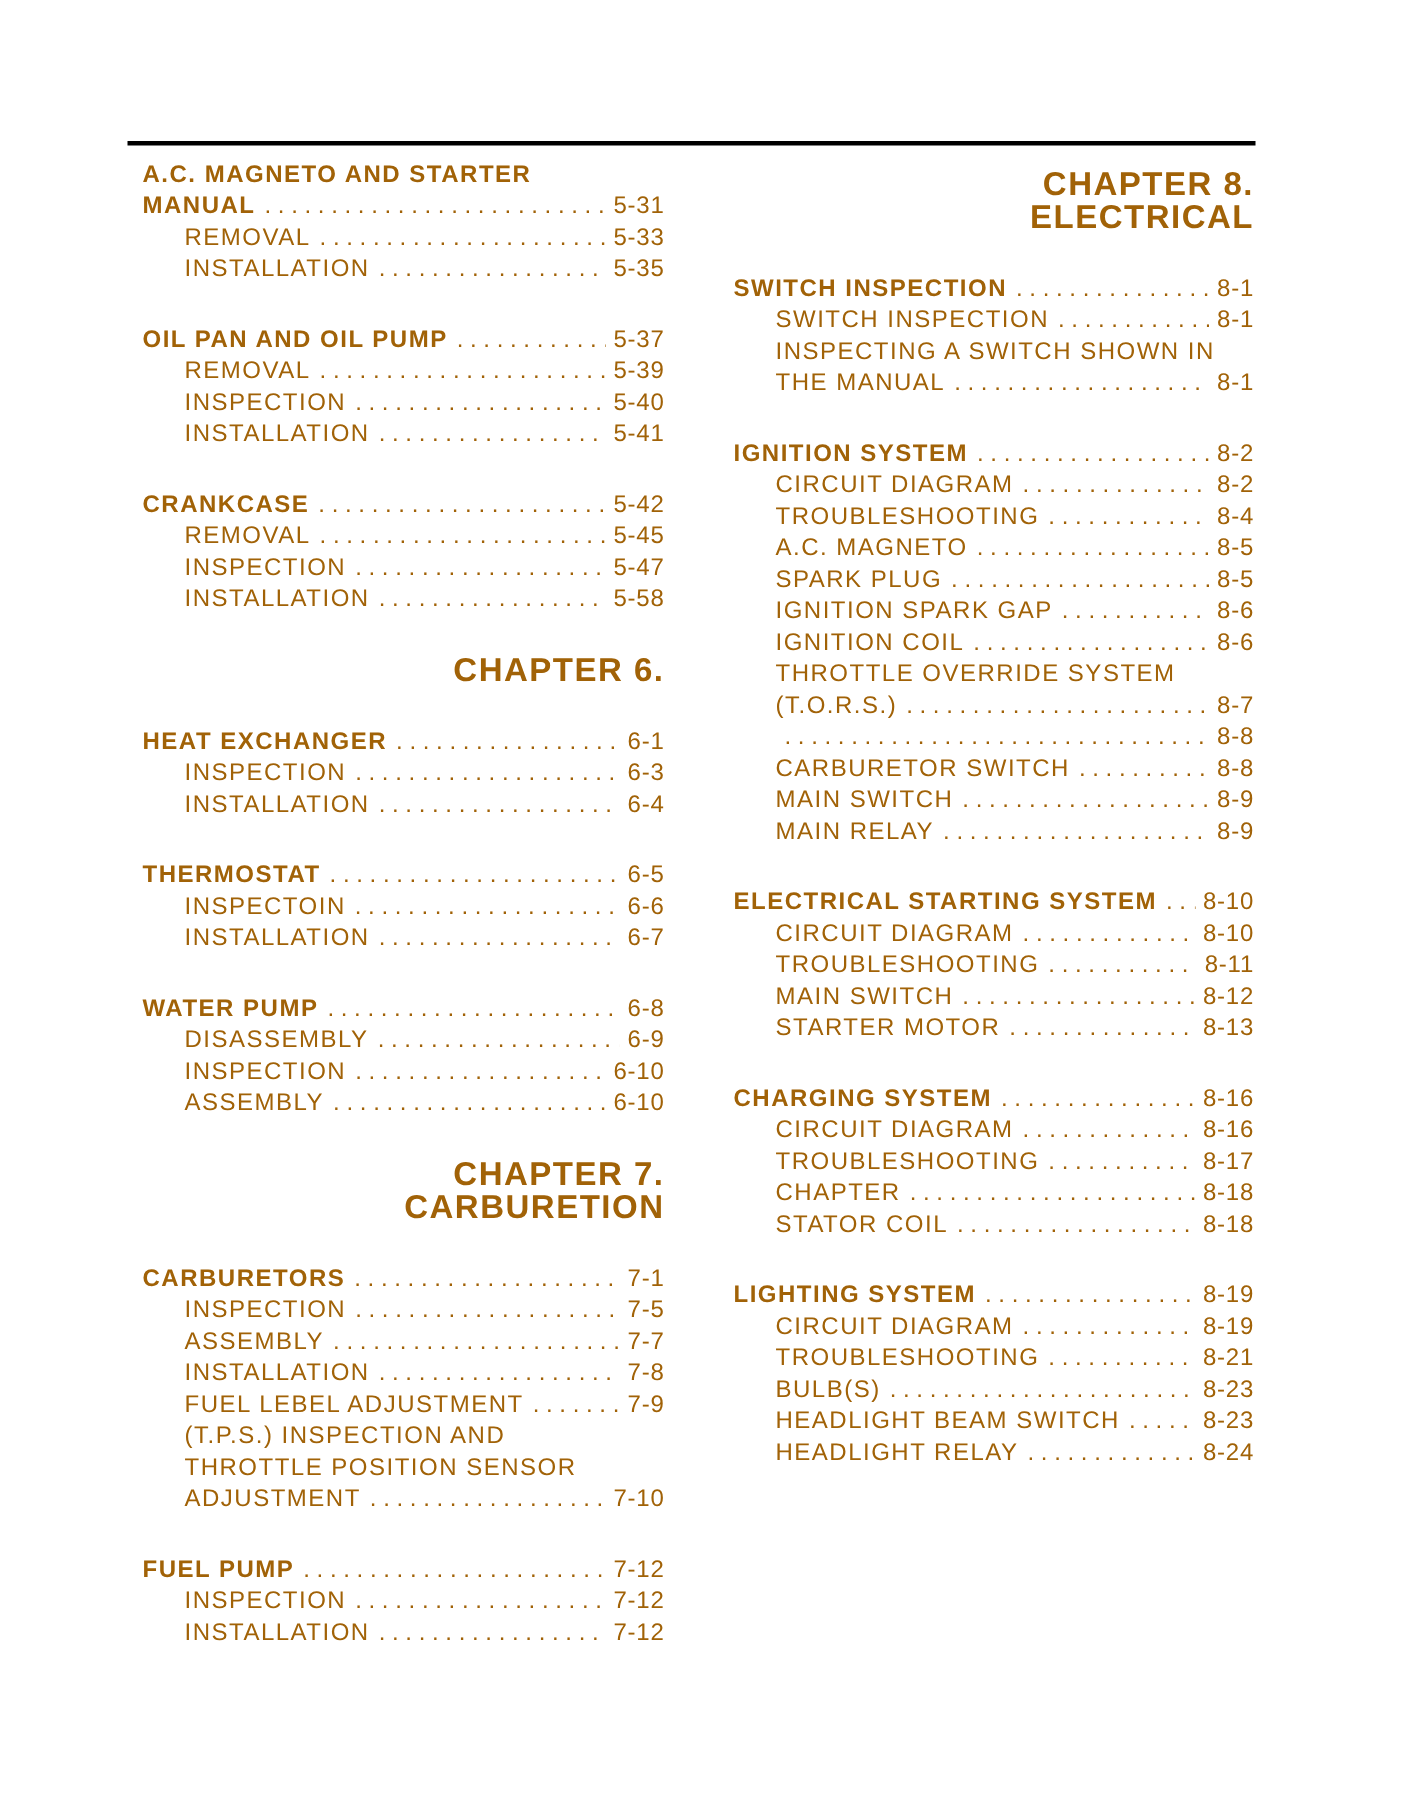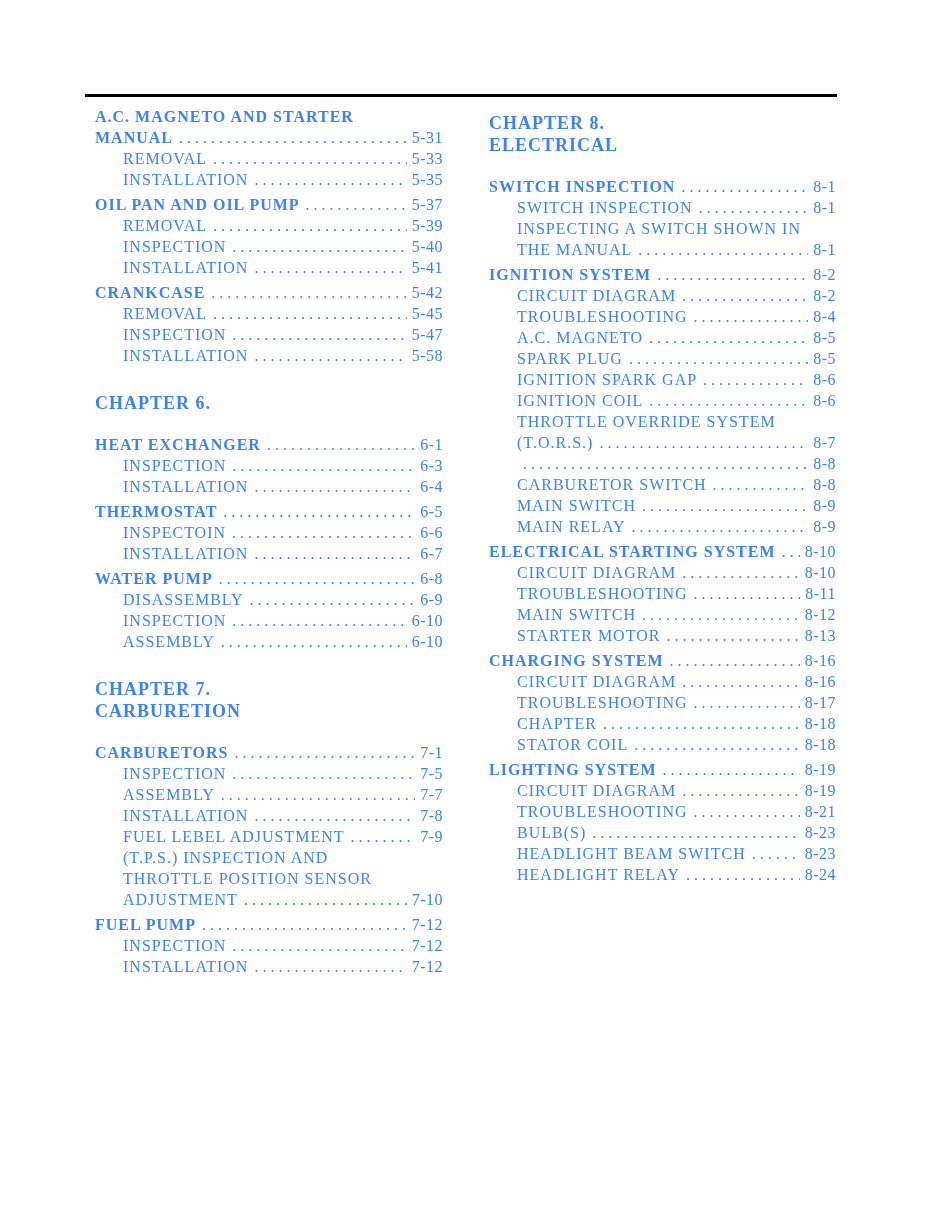--- a/index.html
+++ b/index.html
@@ -5,46 +5,46 @@
   html, body {
     margin: 0;
     padding: 0;
     background: #ffffff;
   }
   .page {
     position: relative;
     width: 935px;
     height: 1210px;
     background: #ffffff;
-    color: #3b82f6;
-    font-family: Liberation Serif, serif;
+    color: #a16207;
+    font-family: Liberation Sans, sans-serif;
     overflow: hidden;
   }
   .rule {
     position: absolute;
     left: 85px;
     top: 94px;
     width: 752px;
     height: 3px;
     background: #000000;
   }
   .col {
     position: absolute;
     top: 100px;
   }
   .col-left  { left: 95px;  width: 348px; }
   .col-right { left: 489px; width: 347px; }
 
-  .entries { margin-top: 4px; }
+  .entries { margin-top: 26px; }
   .col-left .entries.first-block { margin-top: 6px; }
 
   .chapter {
-    text-align: left;
+    text-align: right;
     font-weight: bold;
-    font-size: 18px;
+    font-size: 22px;
     line-height: 22px;
     letter-spacing: 1px;
     margin-top: 26px;
     margin-bottom: 20px;
   }
   .col-right .chapter.first-block { margin-top: 12px; }
 
   .row {
     display: flex;
     align-items: baseline;

